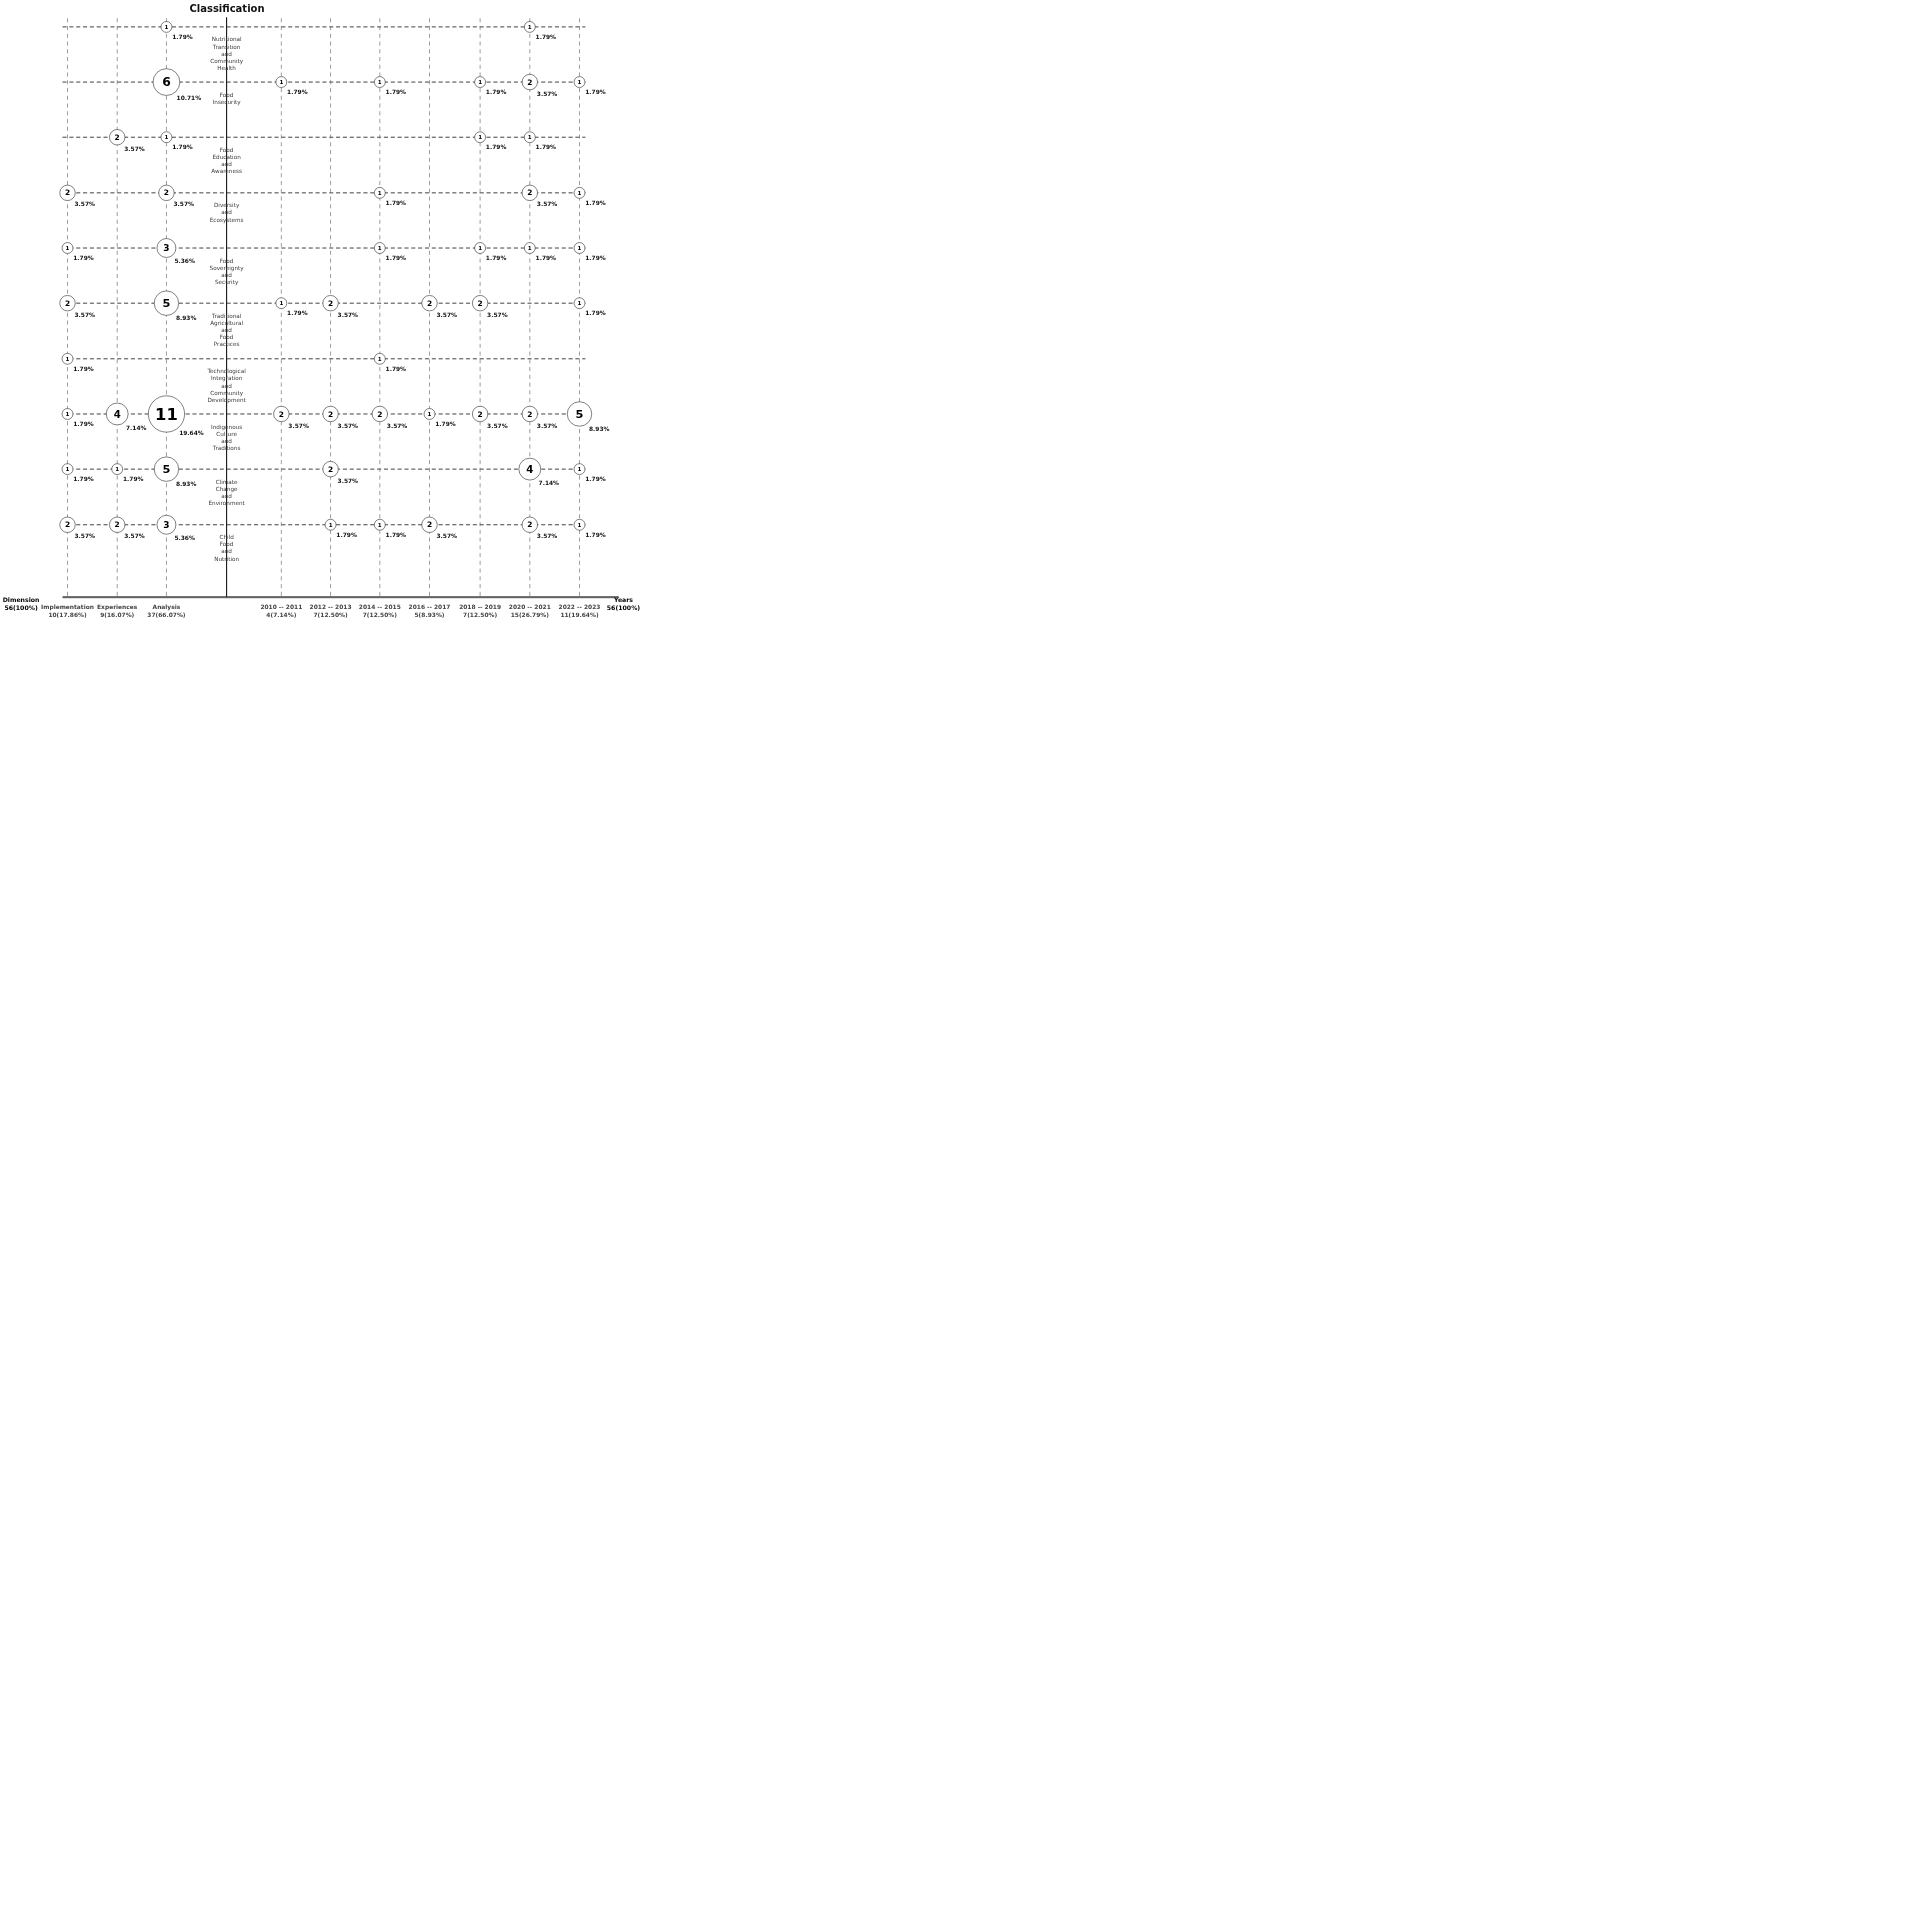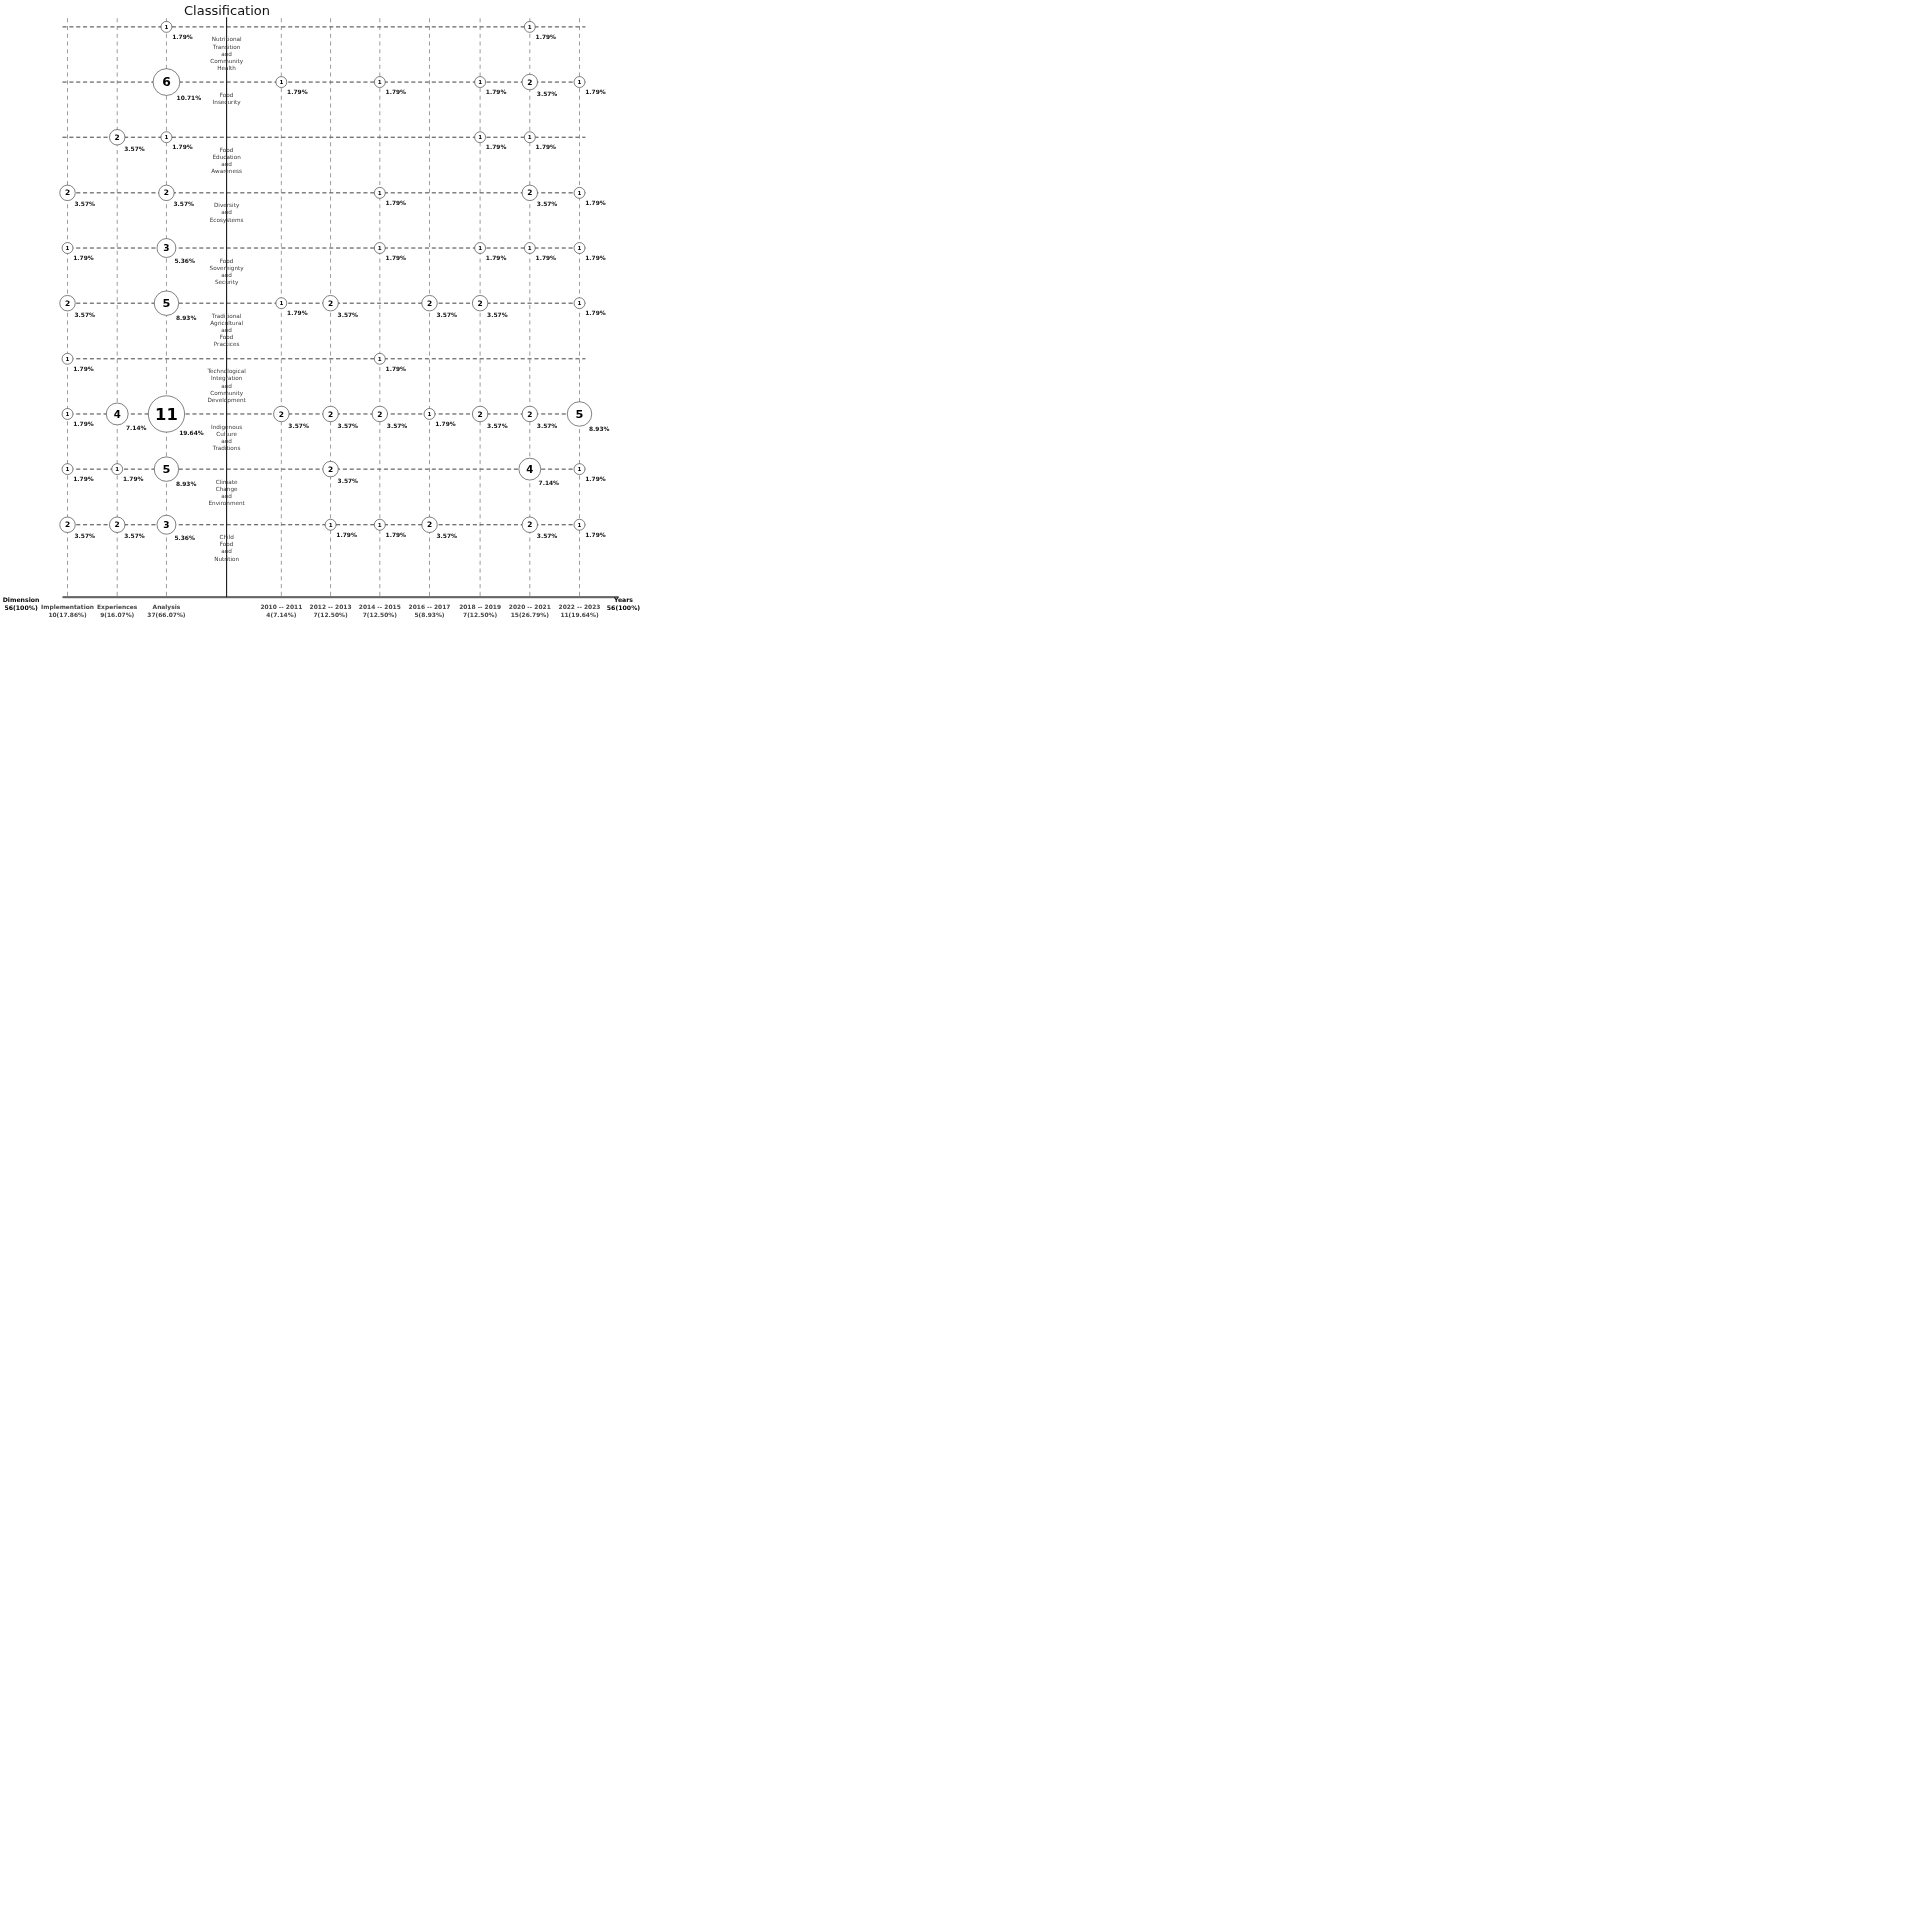--- a/index.html
+++ b/index.html
@@ -1,19 +1,19 @@
 <!DOCTYPE html>
 <html style="font-size:7.3px"><head>
 <meta charset="utf-8">
 <style>
   html,body{margin:0;padding:0;background:#fff;}
   body{font-family:"DejaVu Sans","Liberation Sans",sans-serif;}
   .stage{position:relative;width:642px;height:636px;background:#fff;overflow:hidden;}
   .title{position:absolute;top:2.7px;left:227px;transform:translateX(-50%);
-         font-size:13px;font-weight:normal;color:#111;white-space:nowrap;}
+         font-size:10px;font-weight:bold;color:#111;white-space:nowrap;}
   svg{position:absolute;top:0;left:0;}
   .corner{position:absolute;font-size:6.2px;font-weight:bold;color:#000;line-height:7.8px;}
   .corner.left{left:2.7px;top:596px;text-align:center;}
   .corner.right{right:1.8px;top:596px;text-align:center;}
 </style>
 </head>
 <body>
 
 <div class="stage">
   <div class="title">Classification</div>

